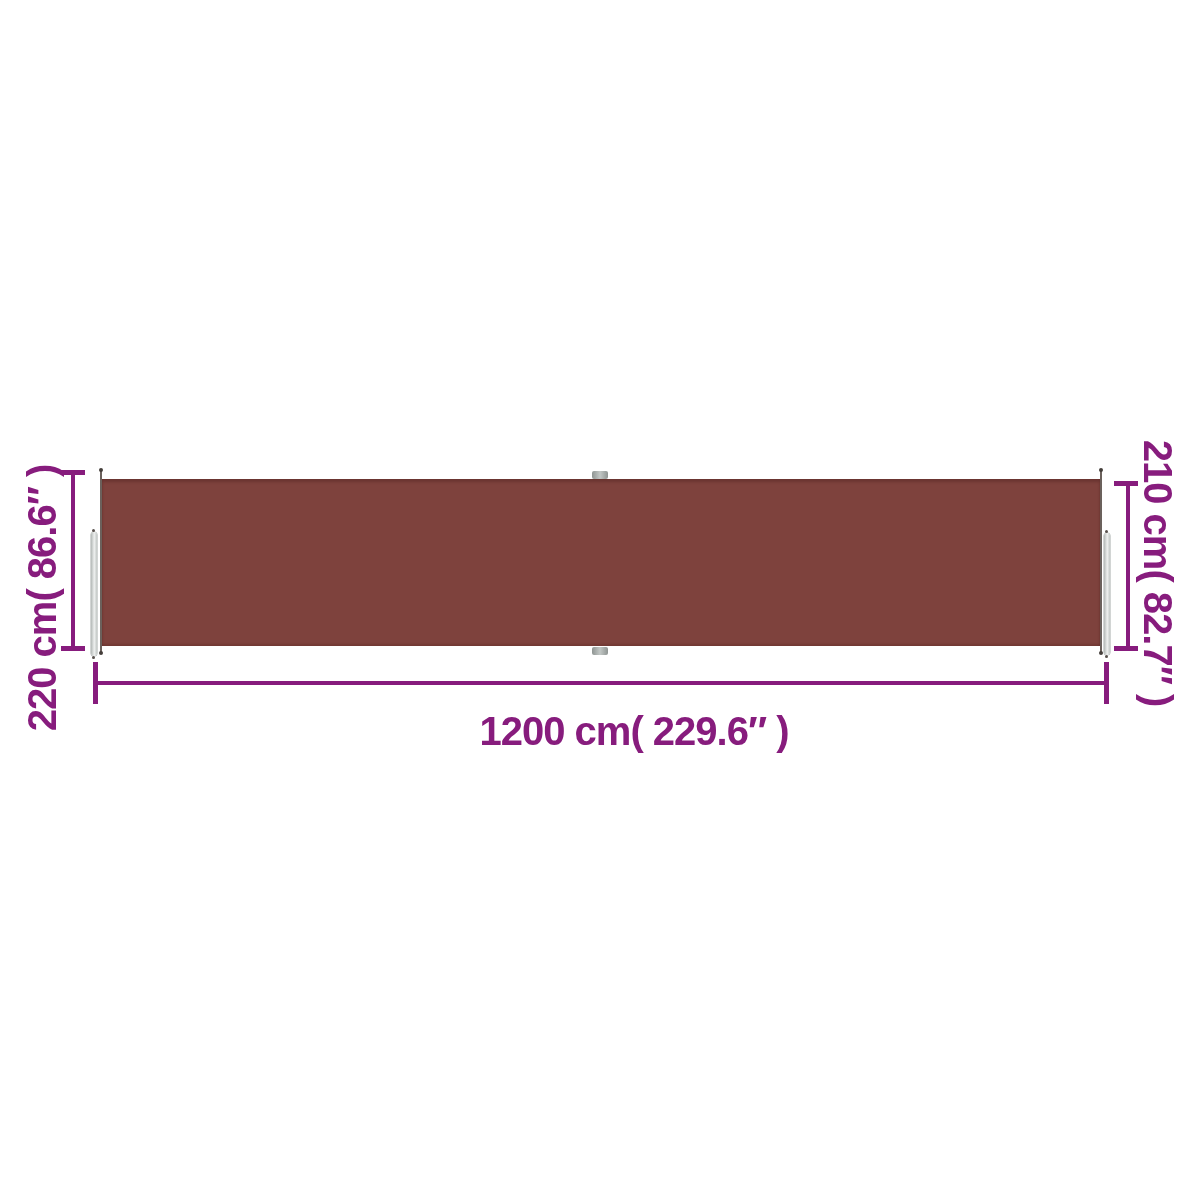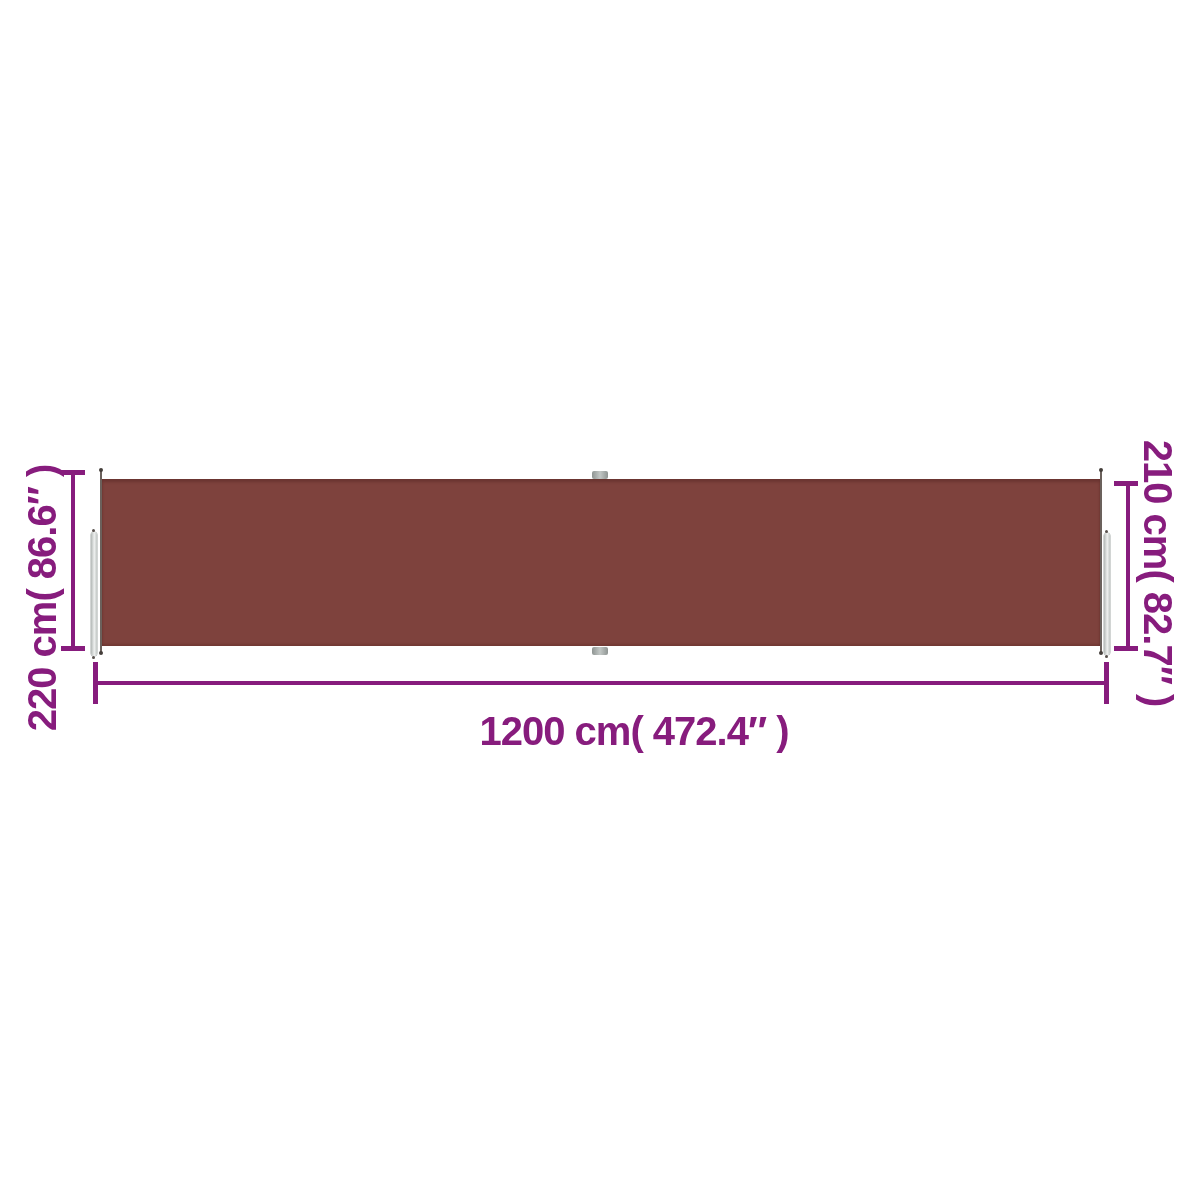--- a/index.html
+++ b/index.html
@@ -126,16 +126,16 @@
     <div class="dim vline right-vline"></div>
     <div class="dim cap-h right-cap-top"></div>
     <div class="dim cap-h right-cap-bottom"></div>
     <div class="dim-label rot-cw right-label">210 cm( 82.7″ )</div>
   </div>
 
   <div>
     <div class="dim hline bottom-hline"></div>
     <div class="dim cap-v bottom-cap-left"></div>
     <div class="dim cap-v bottom-cap-right"></div>
-    <div class="dim-label bottom-label">1200 cm( 472.4″ )</div>
+    <div class="dim-label bottom-label">1200 cm( 229.6″ )</div>
   </div>
 
 </div>
 
 </body></html>

